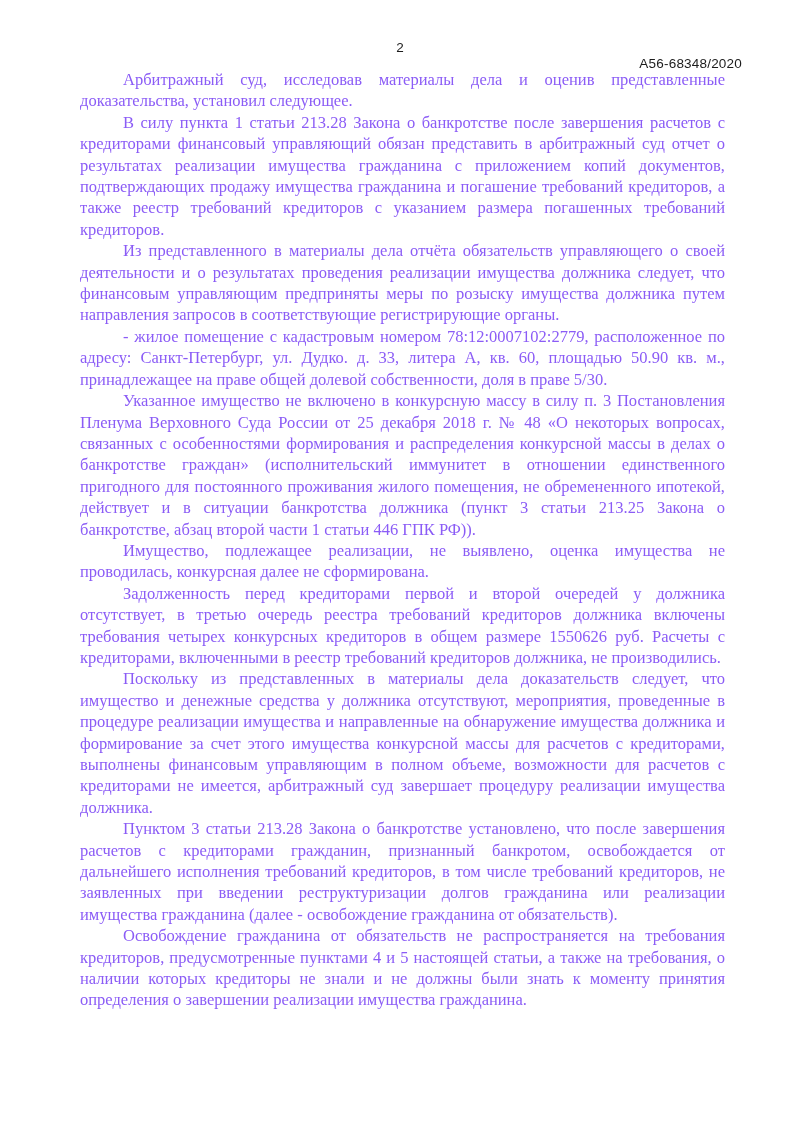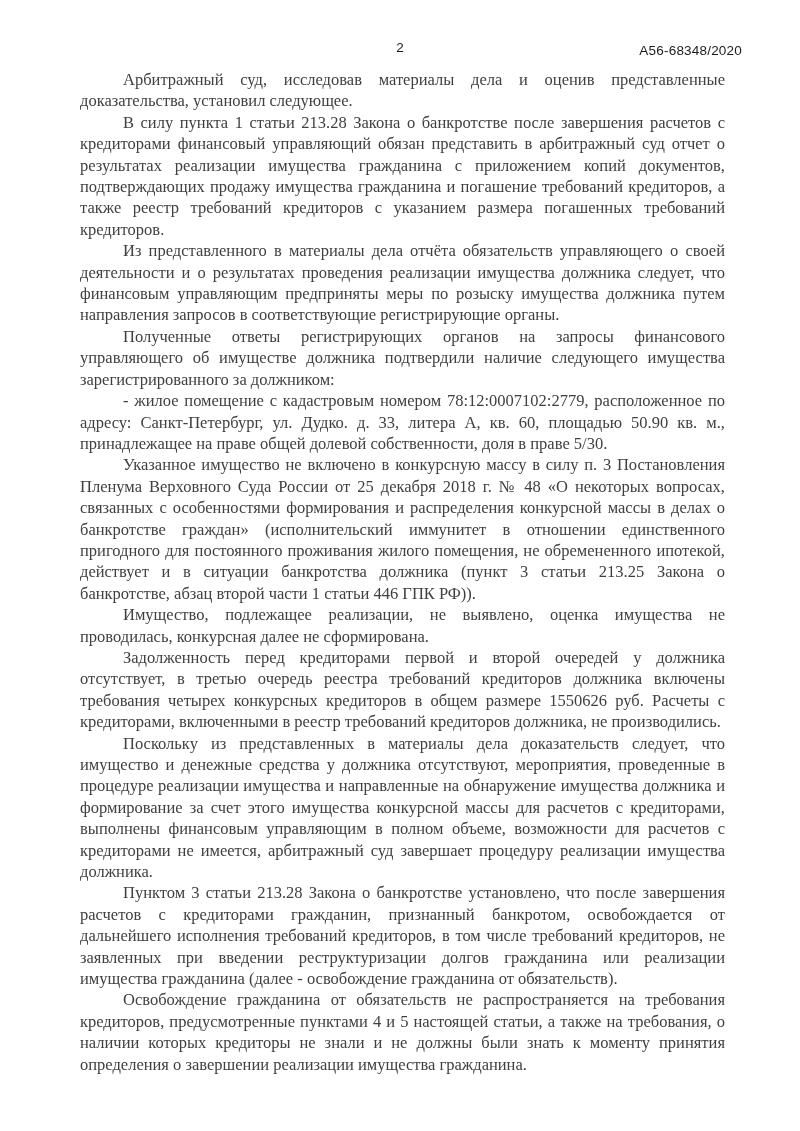--- a/index.html
+++ b/index.html
@@ -32,54 +32,53 @@
   }
   .page-num {
     position: absolute;
     left: 0;
     right: 0;
     text-align: center;
   }
   .case-num {
     position: absolute;
     right: 58px;
-    top: 3px;
+    top: 16px;
     letter-spacing: 0.2px;
   }
   .doc-body {
     position: absolute;
     top: 69px;
     left: 80px;
     width: 645px;
   }
   .doc-body p {
     margin: 0;
     padding: 0;
     text-indent: 43px;
     text-align: justify;
     font-size: 16.5px;
     line-height: 21.4px;
-    color: #404040;
+    color: #8b5cf6;
   }
 </style>
 </head>
 <body>
 
 <div class="page">
 
   <div class="doc-header">
     <span class="page-num">2</span>
     <span class="case-num">А56-68348/2020</span>
   </div>
 
   <div class="doc-body">
     <p>Арбитражный суд, исследовав материалы дела и оценив представленные доказательства, установил следующее.</p>
     <p>В силу пункта 1 статьи 213.28 Закона о банкротстве после завершения расчетов с кредиторами финансовый управляющий обязан представить в арбитражный суд отчет о результатах реализации имущества гражданина с приложением копий документов, подтверждающих продажу имущества гражданина и погашение требований кредиторов, а также реестр требований кредиторов с указанием размера погашенных требований кредиторов.</p>
     <p>Из представленного в материалы дела отчёта обязательств управляющего о своей деятельности и о результатах проведения реализации имущества должника следует, что финансовым управляющим предприняты меры по розыску имущества должника путем направления запросов в соответствующие регистрирующие органы.</p>
-    <p>Полученные ответы регистрирующих органов на запросы финансового управляющего об имуществе должника подтвердили наличие следующего имущества зарегистрированного за должником:</p>
     <p>-  жилое помещение с кадастровым номером 78:12:0007102:2779, расположенное по адресу: Санкт-Петербург, ул. Дудко. д. 33, литера А, кв. 60, площадью 50.90 кв. м., принадлежащее на праве общей долевой собственности, доля в праве 5/30.</p>
     <p>Указанное имущество не включено в конкурсную массу в силу п. 3 Постановления Пленума Верховного Суда России от 25 декабря 2018 г. № 48 «О некоторых вопросах, связанных с особенностями формирования и распределения конкурсной массы в делах о банкротстве граждан» (исполнительский иммунитет в отношении единственного пригодного для постоянного проживания жилого помещения, не обремененного ипотекой, действует и в ситуации банкротства должника (пункт 3 статьи 213.25 Закона о банкротстве, абзац второй части 1 статьи 446 ГПК РФ)).</p>
     <p>Имущество, подлежащее реализации, не выявлено, оценка имущества не проводилась, конкурсная далее не сформирована.</p>
     <p>Задолженность перед кредиторами первой и второй очередей у должника отсутствует, в третью очередь реестра требований кредиторов должника включены требования четырех конкурсных кредиторов в общем размере 1550626 руб. Расчеты с кредиторами, включенными в реестр требований кредиторов должника, не производились.</p>
     <p>Поскольку из представленных в материалы дела доказательств следует, что имущество и денежные средства у должника отсутствуют, мероприятия, проведенные в процедуре реализации имущества и направленные на обнаружение имущества должника и формирование за счет этого имущества конкурсной массы для расчетов с кредиторами, выполнены финансовым управляющим в полном объеме, возможности для расчетов с кредиторами не имеется, арбитражный суд завершает процедуру реализации имущества должника.</p>
     <p>Пунктом 3 статьи 213.28 Закона о банкротстве установлено, что после завершения расчетов с кредиторами гражданин, признанный банкротом, освобождается от дальнейшего исполнения требований кредиторов, в том числе требований кредиторов, не заявленных при введении реструктуризации долгов гражданина или реализации имущества гражданина (далее - освобождение гражданина от обязательств).</p>
     <p>Освобождение гражданина от обязательств не распространяется на требования кредиторов, предусмотренные пунктами 4 и 5 настоящей статьи, а также на требования, о наличии которых кредиторы не знали и не должны были знать к моменту принятия определения о завершении реализации имущества гражданина.</p>
   </div>
 
 </div>

